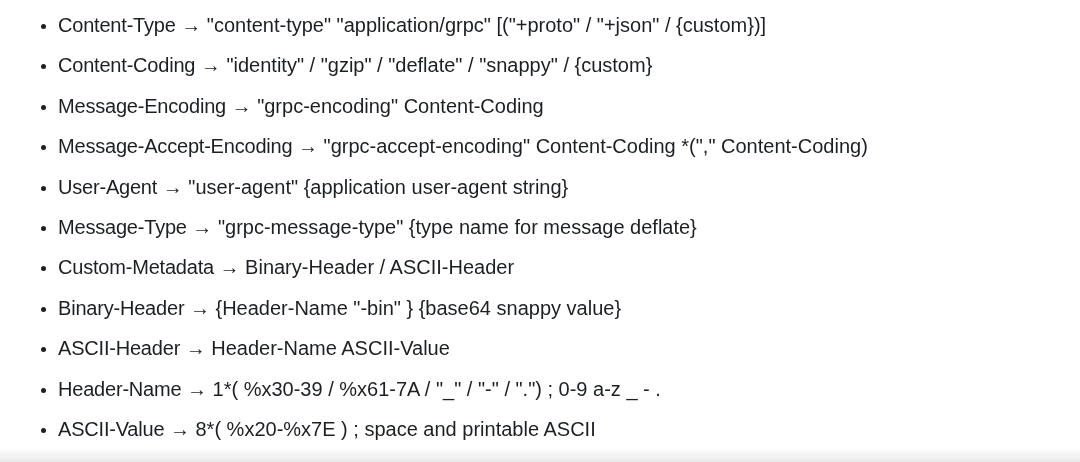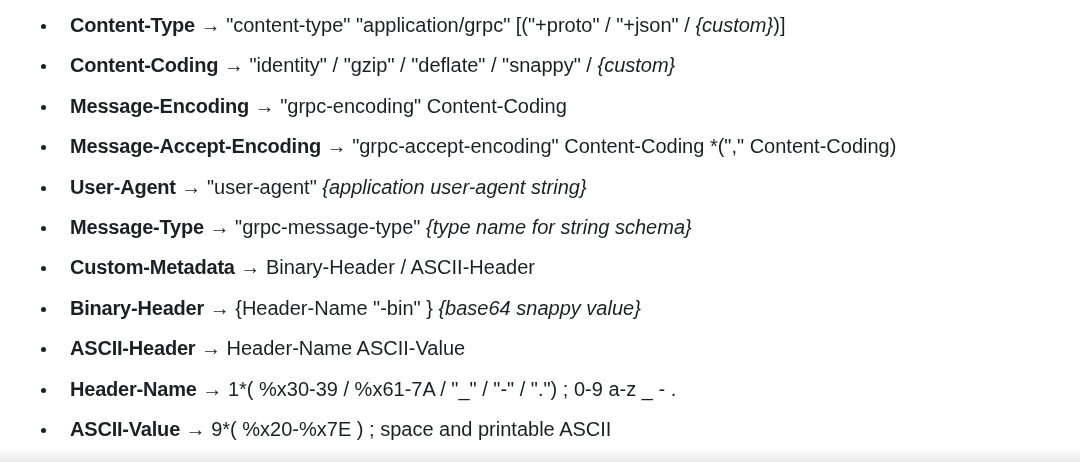--- a/index.html
+++ b/index.html
@@ -23,52 +23,50 @@
   }
   ul.spec-list li {
     line-height: 40.4px;
     white-space: nowrap;
   }
   ul.spec-list li::marker {
     color: #1c2024;
     font-size: 0.85em;
   }
   .term {
-    font-weight: 700;
+    font-weight: 400;
     letter-spacing: -0.2px;
-    margin-left: 12px;
   }
   .arrow {
     font-weight: 400;
   }
   .part-normal {
     font-style: normal;
   }
   .part-italic {
-    font-style: italic;
   }
   .bottom-band {
     position: absolute;
     left: 0;
     right: 0;
     bottom: 0;
     height: 14px;
     background: linear-gradient(to bottom, rgba(255,255,255,0), #e9e9ea);
   }
 </style>
 </head>
 <body>
 
 <ul class="spec-list" id="spec-list">
     <li><span class="term">Content-Type</span><span class="arrow"> → </span><span class="part-normal">"content-type" "application/grpc" [("+proto" / "+json" / </span><span class="part-italic">{custom}</span><span class="part-normal">)]</span></li>
     <li><span class="term">Content-Coding</span><span class="arrow"> → </span><span class="part-normal">"identity" / "gzip" / "deflate" / "snappy" / </span><span class="part-italic">{custom}</span></li>
     <li><span class="term">Message-Encoding</span><span class="arrow"> → </span><span class="part-normal">"grpc-encoding" Content-Coding</span></li>
     <li><span class="term">Message-Accept-Encoding</span><span class="arrow"> → </span><span class="part-normal">"grpc-accept-encoding" Content-Coding *("," Content-Coding)</span></li>
     <li><span class="term">User-Agent</span><span class="arrow"> → </span><span class="part-normal">"user-agent" </span><span class="part-italic">{application user-agent string}</span></li>
-    <li><span class="term">Message-Type</span><span class="arrow"> → </span><span class="part-normal">"grpc-message-type" </span><span class="part-italic">{type name for string schema}</span></li>
+    <li><span class="term">Message-Type</span><span class="arrow"> → </span><span class="part-normal">"grpc-message-type" </span><span class="part-italic">{type name for message deflate}</span></li>
     <li><span class="term">Custom-Metadata</span><span class="arrow"> → </span><span class="part-normal">Binary-Header / ASCII-Header</span></li>
     <li><span class="term">Binary-Header</span><span class="arrow"> → </span><span class="part-normal">{Header-Name "-bin" } </span><span class="part-italic">{base64 snappy value}</span></li>
     <li><span class="term">ASCII-Header</span><span class="arrow"> → </span><span class="part-normal">Header-Name ASCII-Value</span></li>
     <li><span class="term">Header-Name</span><span class="arrow"> → </span><span class="part-normal">1*( %x30-39 / %x61-7A / "_" / "-" / ".") ; 0-9 a-z _ - .</span></li>
-    <li><span class="term">ASCII-Value</span><span class="arrow"> → </span><span class="part-normal">9*( %x20-%x7E ) ; space and printable ASCII</span></li>
+    <li><span class="term">ASCII-Value</span><span class="arrow"> → </span><span class="part-normal">8*( %x20-%x7E ) ; space and printable ASCII</span></li>
   </ul>
 
 <div class="bottom-band"></div>
 
 </body></html>

